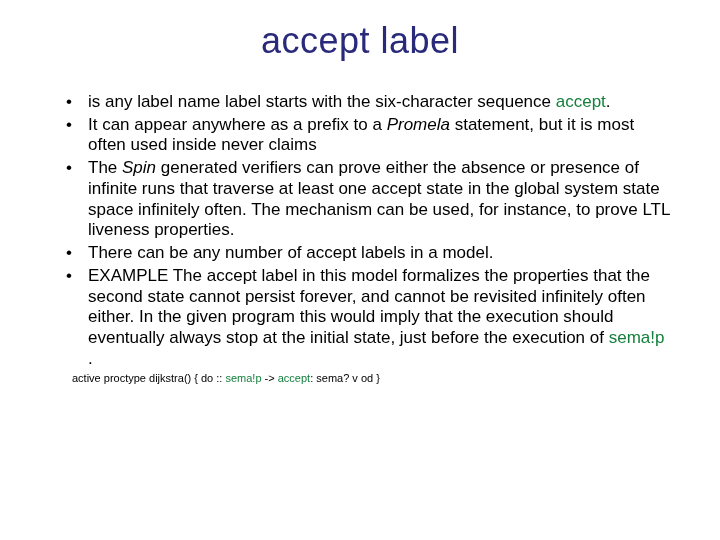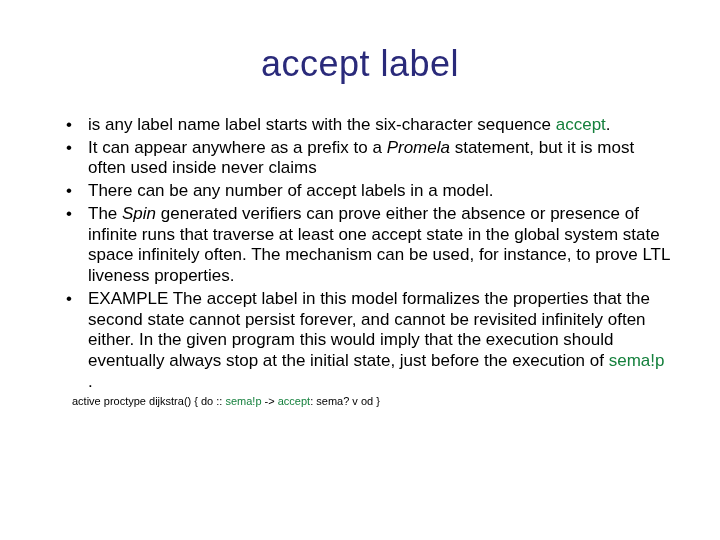--- a/index.html
+++ b/index.html
@@ -9,21 +9,21 @@
     height: 540px;
     background: #ffffff;
     font-family: Arial, Helvetica, sans-serif;
     color: #000;
     overflow: hidden;
   }
   .slide {
     box-sizing: border-box;
     width: 720px;
     height: 540px;
-    padding: 43px 40px 20px 40px;
+    padding: 20px 40px 20px 40px;
   }
   .title {
     text-align: center;
     font-size: 36px;
     color: #2a2a7a;
     font-weight: 400;
     margin: 0 0 30px 0;
     letter-spacing: 0.5px;
   }
   ul.bullets {
@@ -66,25 +66,25 @@
 
     <li>
       <span>is any label name label starts with the six-character sequence </span><span class="red">accept</span><span>.</span>
     </li>
 
     <li>
       <span>It can appear anywhere as a prefix to a </span><span class="italic">Promela</span><span> statement, but it is most often used inside never claims</span>
     </li>
 
     <li>
-      <span>There can be any number of accept labels in a model.</span>
+      <span>The </span><span class="italic">Spin</span><span> generated verifiers can prove either the absence or presence of infinite runs that traverse at least one accept state in the global system state space infinitely often. The mechanism can be used, for instance, to prove LTL liveness properties.</span>
     </li>
 
     <li>
-      <span>The </span><span class="italic">Spin</span><span> generated verifiers can prove either the absence or presence of infinite runs that traverse at least one accept state in the global system state space infinitely often. The mechanism can be used, for instance, to prove LTL liveness properties.</span>
+      <span>There can be any number of accept labels in a model.</span>
     </li>
 
     <li>
       <span class="bold">EXAMPLE</span><span> The accept label in this model formalizes the properties that the second state cannot persist forever, and cannot be revisited infinitely often either. In the given program this would imply that the execution should eventually always stop at the initial state, just before the execution of </span><span class="red">sema!p</span><span> .</span>
     </li>
 
   </ul>
 
   <div class="codeblock">
     <span>active proctype dijkstra() { do :: </span><span class="red">sema!p</span><span> -&gt; </span><span class="red">accept</span><span>: sema? v od }</span>

